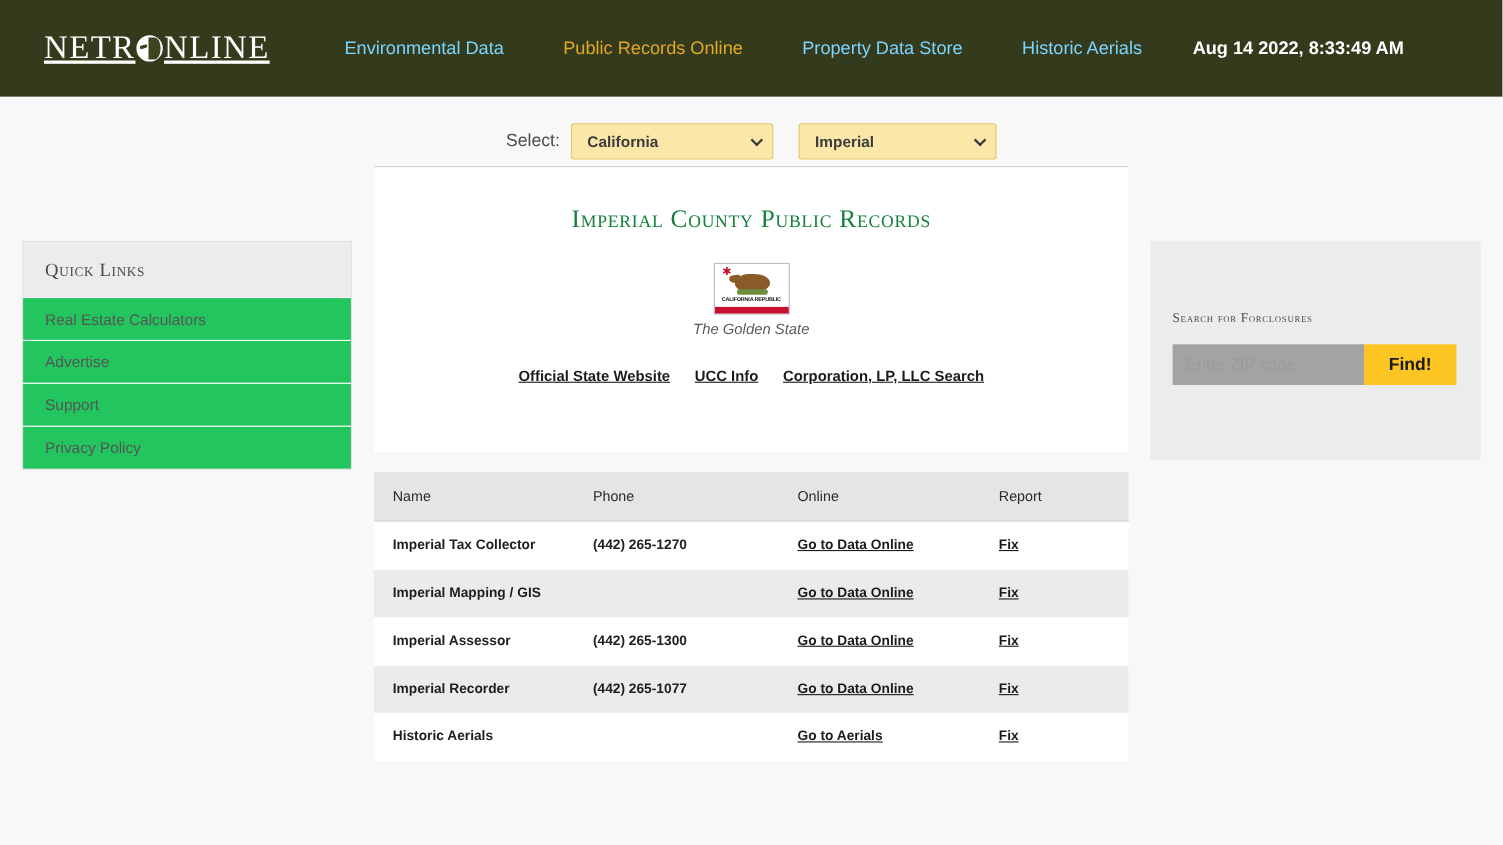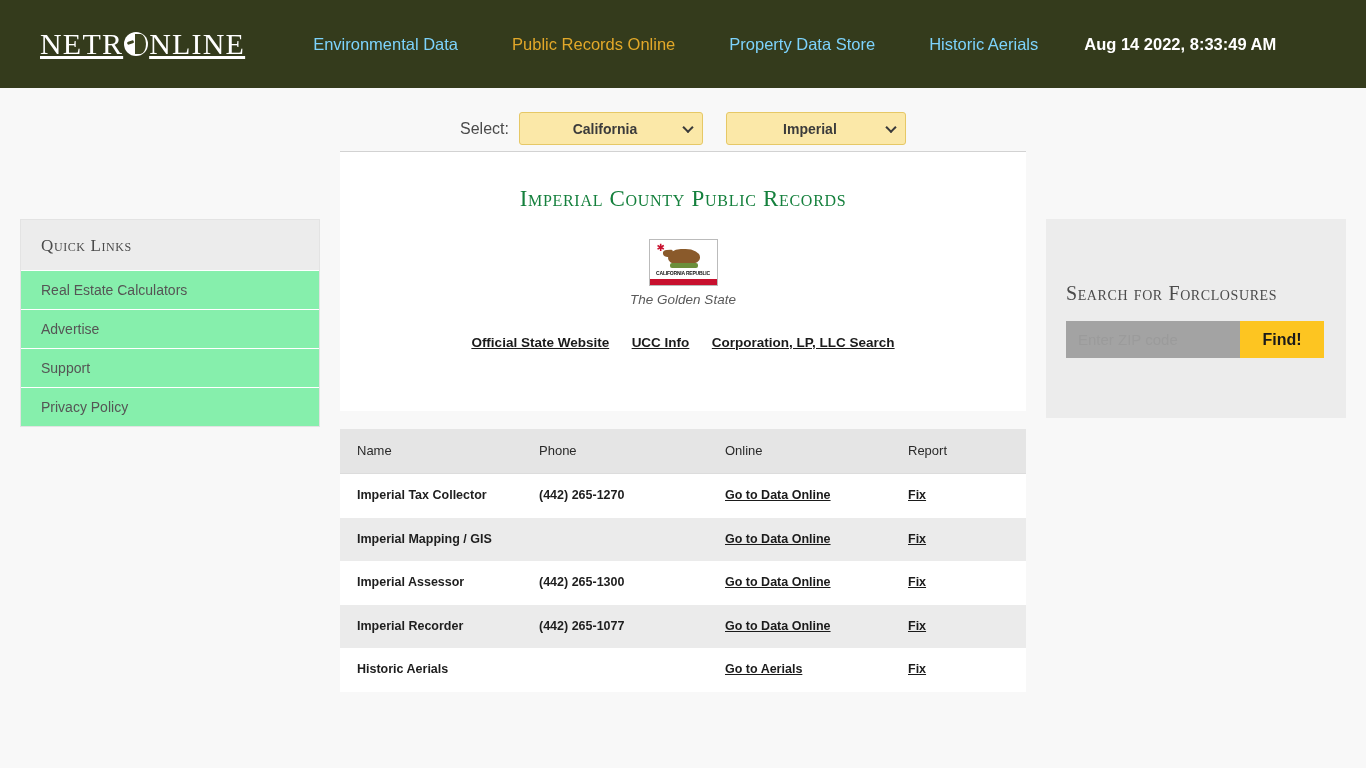--- a/index.html
+++ b/index.html
@@ -107,21 +107,21 @@
     color: #4b4b4b;
     padding: 16px 20px 14px 20px;
   }
   .ql-item {
     display: block;
     padding: 11px 20px;
     font-size: 14px;
     color: #555;
     text-decoration: none;
     border-top: 1px solid #ffffff;
-    background: #86efac;
+    background: #22c55e;
   }
 
   
   #center-col {
     position: absolute;
     left: 340px; top: 0;
     width: 686px;
   }
   #select-bar {
     display: flex;
@@ -142,21 +142,20 @@
     background: #fbe8a8;
     border: 1px solid #e6c866;
     border-radius: 3px;
     font-family: "Liberation Sans", sans-serif;
     font-size: 14px;
     font-weight: bold;
     color: #3b3b3b;
     padding: 0 26px 0 14px;
     height: 33px;
     cursor: pointer;
-    text-align: center;
   }
   #state-dropdown { width: 184px; }
   #county-dropdown { width: 180px; margin-left: 23px; }
   .select-wrap { position: relative; display: inline-block; }
   .select-wrap .chev {
     position: absolute;
     right: 11px; top: 50%;
     width: 8px; height: 8px;
     border-right: 2px solid #3a3a3a;
     border-bottom: 2px solid #3a3a3a;
@@ -285,21 +284,21 @@
 
   
   #foreclosure-panel {
     position: absolute;
     left: 1046px; top: 131px;
     width: 300px; height: 199px;
     background: #ececec;
   }
   #foreclosure-title {
     font-family: "Liberation Serif", serif;
-    font-size: 20px;
+    font-size: 12px;
     font-variant: small-caps;
     letter-spacing: 0.6px;
     color: #4b4b4b;
     padding: 63px 0 0 20px;
   }
   #zip-row {
     display: flex;
     margin: 16px 0 0 20px;
   }
   #zip-input {

